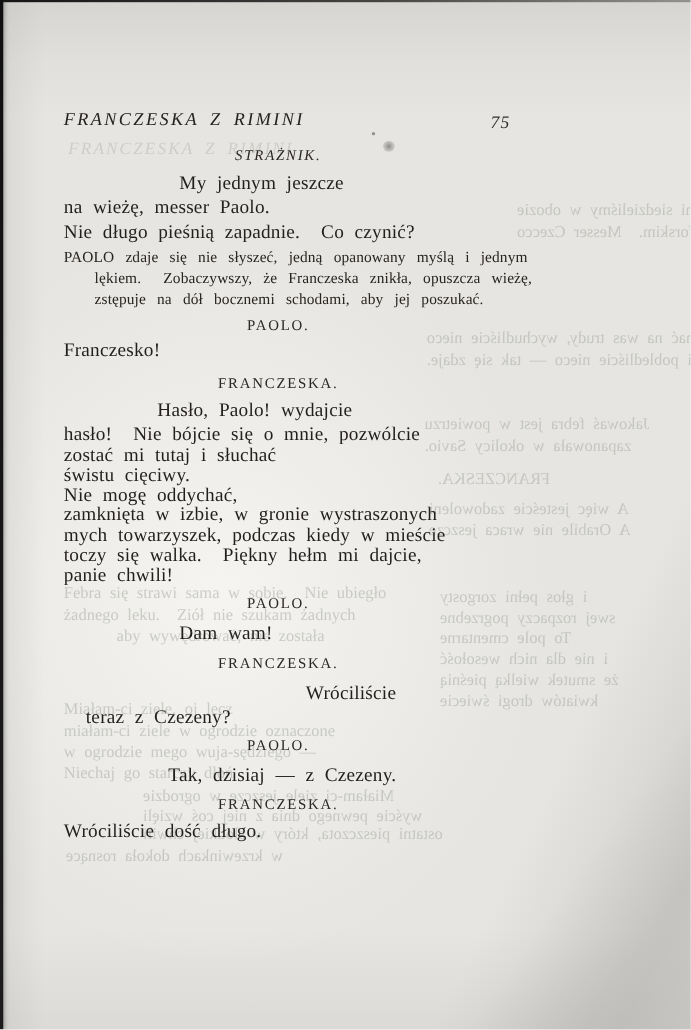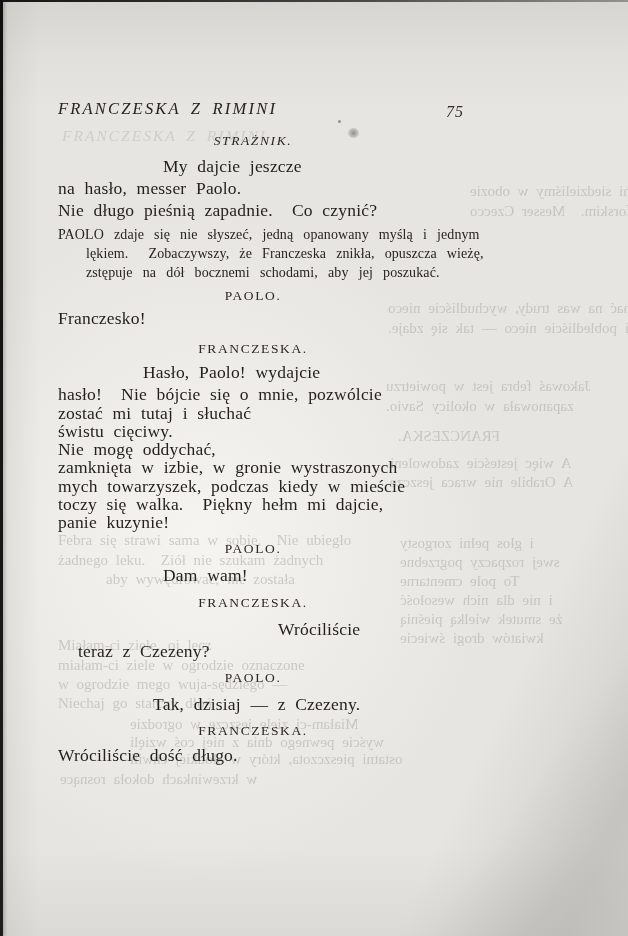--- a/index.html
+++ b/index.html
@@ -129,38 +129,38 @@
       <div class="ghost mirrored" style="top: 751px; left: 130px;">ostatni pieszczota, który w słodkiej chwili</div>
       <div class="ghost mirrored" style="top: 771px; left: 60px;">w krzewinkach dokoła rosnące</div>
     </div>
 
   <div class="line header-title" style="left:58px; top:99px;">FRANCZESKA Z RIMINI</div>
 
   <div class="line page-number" style="left:446px; top:103px;">75</div>
 
   <div id="text-layer">
       <div class="line speaker" style="top: 133px; font-style: italic;">STRAŻNIK.</div>
-      <div class="line verse" style="top: 156px; left: 163px;">My dajcie jeszcze</div>
-      <div class="line verse" style="top: 178px; left: 58px;">na hasło, messer Paolo.</div>
+      <div class="line verse" style="top: 156px; left: 163px;">My jednym jeszcze</div>
+      <div class="line verse" style="top: 178px; left: 58px;">na wieżę, messer Paolo.</div>
       <div class="line verse" style="top: 200px; left: 58px;">Nie długo pieśnią zapadnie.  Co czynić?</div>
       <div class="line stage" style="top: 227px; left: 58px;">PAOLO zdaje się nie słyszeć, jedną opanowany myślą i jednym</div>
       <div class="line stage" style="top: 246px; left: 86px;">lękiem.  Zobaczywszy, że Franczeska znikła, opuszcza wieżę,</div>
       <div class="line stage" style="top: 265px; left: 86px;">zstępuje na dół bocznemi schodami, aby jej poszukać.</div>
       <div class="line speaker" style="top: 288px;">PAOLO.</div>
       <div class="line verse" style="top: 308px; left: 58px;">Franczesko!</div>
       <div class="line speaker" style="top: 341px;">FRANCZESKA.</div>
       <div class="line verse" style="top: 362px; left: 143px;">Hasło, Paolo! wydajcie</div>
       <div class="line verse" style="top: 384px; left: 58px;">hasło!  Nie bójcie się o mnie, pozwólcie</div>
       <div class="line verse" style="top: 403px; left: 58px;">zostać mi tutaj i słuchać</div>
       <div class="line verse" style="top: 421px; left: 58px;">świstu cięciwy.</div>
       <div class="line verse" style="top: 439px; left: 58px;">Nie mogę oddychać,</div>
       <div class="line verse" style="top: 457px; left: 58px;">zamknięta w izbie, w gronie wystraszonych</div>
       <div class="line verse" style="top: 476px; left: 58px;">mych towarzyszek, podczas kiedy w mieście</div>
       <div class="line verse" style="top: 494px; left: 58px;">toczy się walka.  Piękny hełm mi dajcie,</div>
-      <div class="line verse" style="top: 512px; left: 58px;">panie kuzynie!</div>
+      <div class="line verse" style="top: 512px; left: 58px;">panie chwili!</div>
       <div class="line speaker" style="top: 541px;">PAOLO.</div>
       <div class="line verse" style="top: 565px; left: 163px;">Dam wam!</div>
       <div class="line speaker" style="top: 595px;">FRANCZESKA.</div>
       <div class="line verse" style="top: 619px; left: 278px;">Wróciliście</div>
       <div class="line verse" style="top: 641px; left: 58px; margin-left: 20px;">teraz z Czezeny?</div>
       <div class="line speaker" style="top: 670px;">PAOLO.</div>
       <div class="line verse" style="top: 694px; left: 153px;">Tak, dzisiaj — z Czezeny.</div>
       <div class="line speaker" style="top: 723px;">FRANCZESKA.</div>
       <div class="line verse" style="top: 745px; left: 58px;">Wróciliście dość długo.</div>
     </div>

